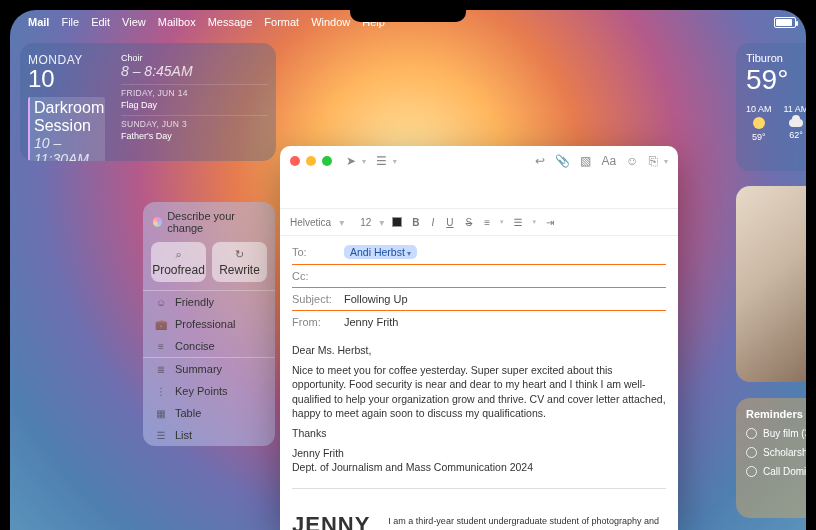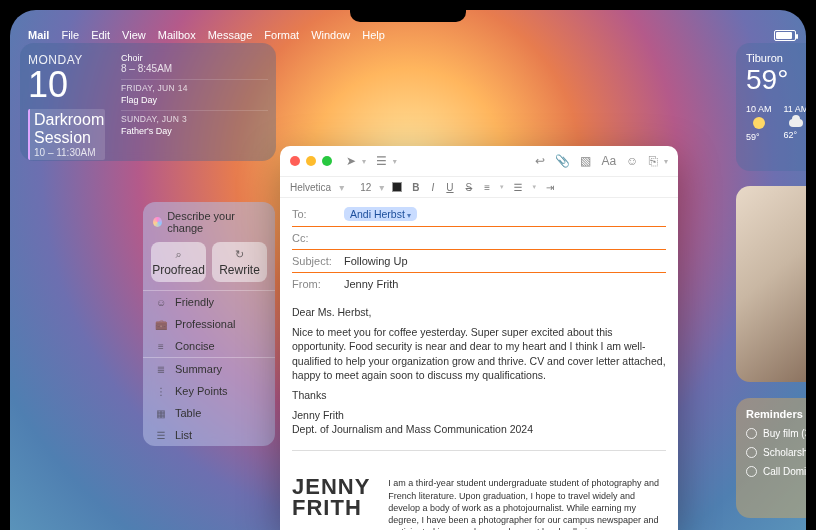--- a/index.html
+++ b/index.html
@@ -3,50 +3,50 @@
 <meta charset="utf-8">
 <style>
   * { box-sizing: border-box; margin: 0; padding: 0; }
   html, body { width: 816px; height: 530px; overflow: hidden; font-family: -apple-system, "Helvetica Neue", Helvetica, Arial, sans-serif; }
   .viewport { position: relative; width: 816px; height: 530px; background: #000; }
   .bezel { position:absolute; inset:0; border-radius: 34px 34px 0 0; background:#000; }
   .screen { position:absolute; left:10px; right:10px; top:10px; bottom:0; border-radius: 26px 26px 0 0; overflow:hidden;
             background: radial-gradient(circle at 50% 30%, #ffe9a6 0%, #ffb65e 18%, #e77c4e 32%, #b45a8a 50%, #6d6fb0 68%, #4f7fb1 85%, #5a93ba 100%); }
   .notch { position:absolute; top:0; left:50%; transform:translateX(-50%); width:116px; height:22px; background:#000; border-radius:0 0 10px 10px; z-index:50; }
 
-  .menubar { position:absolute; top:14px; left:0; right:0; height:22px; display:flex; align-items:center; padding:0 10px; color:#fff; font-size:11px; z-index:40; }
+  .menubar { position:absolute; top:1px; left:0; right:0; height:22px; display:flex; align-items:center; padding:0 10px; color:#fff; font-size:11px; z-index:40; }
   .menubar .apple { margin-right:8px; font-size:12px; }
   .menubar .mi { margin-right:12px; cursor:default; }
   .menubar .mi.bold { font-weight:600; }
   .menubar .spacer { flex:1; }
   .menubar .battery { width:22px; height:11px; border:1px solid #fff; border-radius:2px; position:relative; }
   .menubar .battery::after { content:""; position:absolute; right:-3px; top:3px; width:2px; height:5px; background:#fff; border-radius:1px; }
   .menubar .battery .fill { position:absolute; left:1px; top:1px; bottom:1px; width:80%; background:#fff; border-radius:1px; }
 
   
   .cal-widget { position:absolute; top:33px; left:10px; width:256px; height:118px; border-radius:14px;
                 background: rgba(60,100,150,0.35); backdrop-filter: blur(4px); display:flex; color:#fff; overflow:hidden; }
   .cal-left { width:93px; padding:10px 8px; }
   .cal-day { font-size:12px; letter-spacing:0.5px; opacity:0.9; }
-  .cal-date { font-size:36px; font-weight:300; line-height:1; }
+  .cal-date { font-size:24px; font-weight:300; line-height:1; }
   .cal-right { flex:1; padding:8px 8px; font-size:9px; }
   .evt { padding:2px 0; }
   .evt .name { font-weight:500; }
-  .evt .time { opacity:0.8; font-size:10px; }
+  .evt .time { opacity:0.8; font-size:14px;font-style:italic; }
   .evt.sel { background: rgba(255,255,255,0.15); border-left:2px solid #dda6ff; padding-left:4px; border-radius:2px; }
   .cal-div { height:1px; background:rgba(255,255,255,0.15); margin:3px 0; }
   .cal-lbl { font-size:8.5px; opacity:0.75; letter-spacing:0.3px; }
 
   
   .weather { position:absolute; top:33px; right:-50px; width:120px; height:128px; border-radius:14px;
              background: rgba(70,110,160,0.35); color:#fff; padding:9px 10px; }
   .weather .loc { font-size:11px; font-weight:500; }
   .weather .temp { font-size:28px; font-weight:300; }
   .weather .row { display:flex; gap:12px; margin-top:8px; font-size:9px; }
-  .weather .hr { }
+  .weather .hr { text-align:center; }
   .weather .hr .t { margin-top:2px; font-weight:500; }
   .weather .sun { width:12px; height:12px; margin:3px auto; border-radius:50%; background:#ffd766; }
   .weather .cloud { width:14px; height:8px; margin:5px auto 3px; border-radius:5px; background:#eee; position:relative; }
   .weather .cloud::before { content:""; position:absolute; left:3px; top:-4px; width:8px; height:8px; border-radius:50%; background:#eee; }
 
   
   .reminders { position:absolute; top:388px; right:-60px; width:130px; height:120px; border-radius:14px;
                background: rgba(220,170,90,0.45); color:#fff; padding:10px; font-size:11px; }
   .reminders .title { font-weight:600; margin-bottom:8px; }
   .rem-item { display:flex; align-items:center; gap:6px; margin-bottom:8px; font-size:10px; }
@@ -73,21 +73,21 @@
   .compose { position:absolute; top:136px; left:270px; width:398px; bottom:0; background:#fff; border-radius:10px 10px 0 0;
              box-shadow: 0 12px 40px rgba(0,0,0,0.35); display:flex; flex-direction:column; overflow:hidden; color:#333; }
   .titlebar { height:30px; display:flex; align-items:center; padding:0 10px; gap:6px; }
   .traffic { display:flex; gap:6px; }
   .dot { width:10px; height:10px; border-radius:50%; }
   .dot.r{background:#ff5f57}.dot.y{background:#febc2e}.dot.g{background:#28c840}
   .tb-icons { display:flex; align-items:center; gap:10px; margin-left:8px; color:#888; font-size:12px; }
   .tb-spacer { flex:1; }
   .carety { font-size:8px; margin-left:-4px; opacity:0.6; }
 
-  .fmtbar { height:22px; display:flex; align-items:center; padding:0 10px; gap:8px; color:#777; font-size:10px; border-top:1px solid #eee; border-bottom:1px solid #eee; }
+  .fmtbar { height:28px; display:flex; align-items:center; padding:0 10px; gap:8px; color:#777; font-size:10px; border-top:1px solid #eee; border-bottom:1px solid #eee;margin-top:32px; }
   .fmtbar .swatch { width:10px;height:10px;background:#222;border:1px solid #999; }
   .fmtbar .btn { cursor:pointer; padding:0 2px; }
 
   .headers { padding:4px 12px 0; font-size:11px; }
   .hrow { display:flex; align-items:center; padding:5px 0; border-bottom:1px solid #f97316; }
   .hrow .lbl { color:#888; width:52px; }
   .hrow .val { color:#333; }
   .chip { background:#c9dcff; color:#1d4f9c; padding:1px 6px; border-radius:5px; font-size:10.5px; }
   .chip::after { content:" \25BE"; font-size:8px; opacity:0.7; }
 

